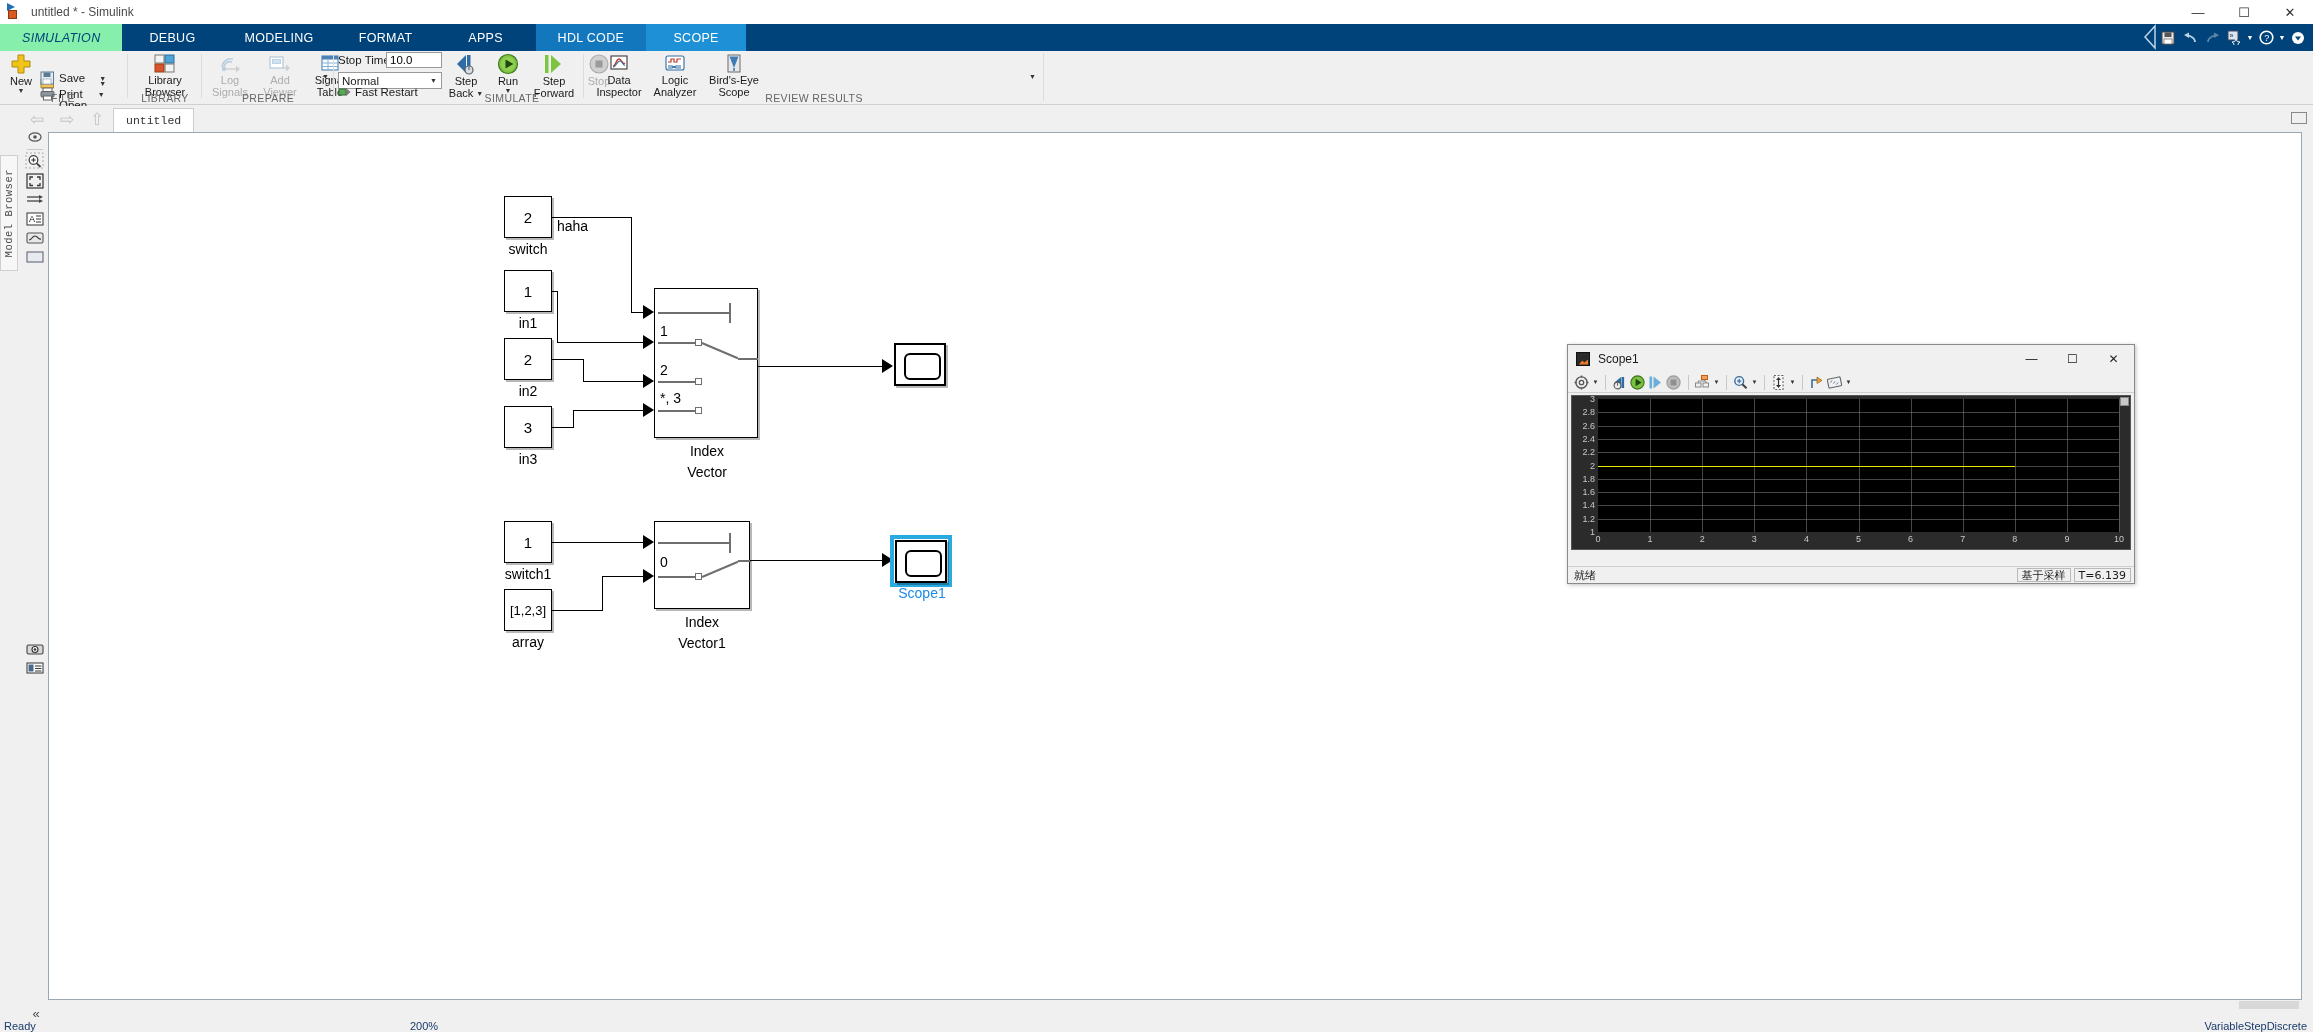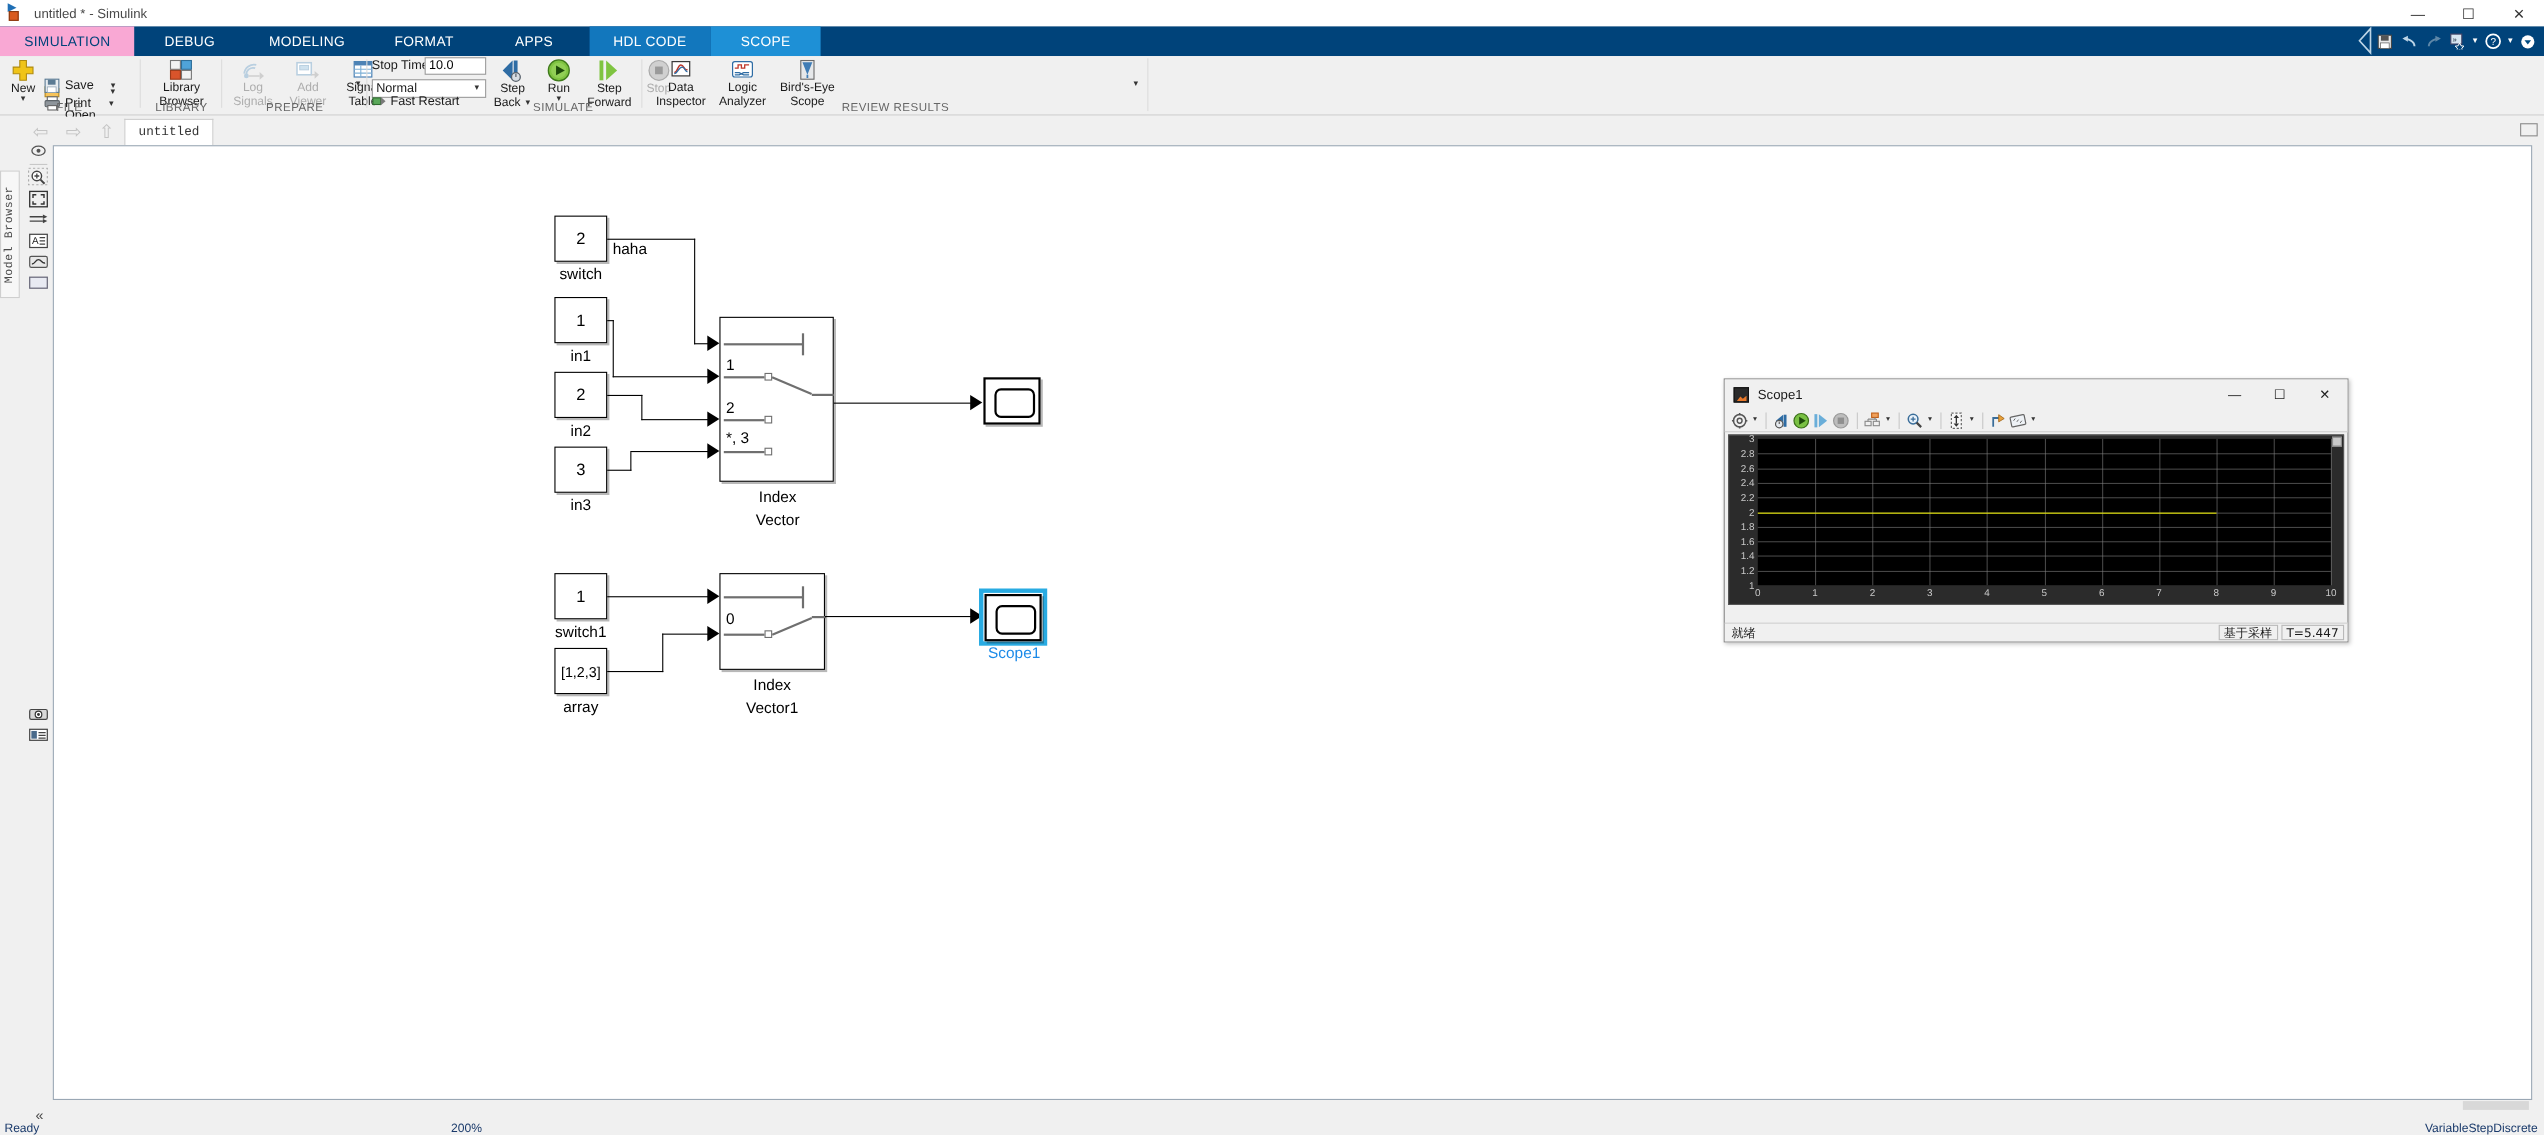--- a/index.html
+++ b/index.html
@@ -28,21 +28,21 @@
   .winbtn { width:46px; height:24px; display:flex; align-items:center; justify-content:center;
     font-size:13px; color:#333; }
 
   
   .ribbontabs {
     position:absolute; left:0; top:24px; width:2313px; height:27px;
     background:#00437a; display:flex; align-items:stretch;
   }
   .rtab { padding:0 22px; display:flex; align-items:center; justify-content:center;
     font-size:12.5px; color:#ffffff; letter-spacing:0.3px; min-width:100px; }
-  .rtab.active { background:#f9a8d4; color:#00437a; }
+  .rtab.active { background:#86efac; color:#00437a;font-style:italic; }
   .rtab.hdl { background:#1277bd; }
   .rtab.scope { background:#1e90d6; }
   .qat {
     position:absolute; right:4px; top:24px; height:27px; display:flex; align-items:center;
     padding-left:16px;
   }
   .qat .qarrow { position:absolute; left:0; top:0; width:16px; height:27px; }
   .qat .qitem { width:22px; height:27px; display:flex; align-items:center; justify-content:center;
     font-size:12px; color:#ffffff; }
   .qat .qcaret { width:10px; display:flex; align-items:center; justify-content:center;
@@ -799,21 +799,21 @@
           <div class="ytick" style="top: 13.3px;">2.8</div>
           <div class="ytick" style="top: 0px;">3</div>
           <div class="trace" style="left: 0px; top: 66.5px; width: 416.8px; background: rgb(232, 232, 0);"></div>
         </div>
     </div>
 
     <div class="sw-status">
       <div class="sw-st-left">就绪</div>
       <div class="sw-st-right">
         <div class="sw-st-cell">基于采样</div>
-        <div class="sw-st-cell">T=5.447</div>
+        <div class="sw-st-cell">T=6.139</div>
       </div>
     </div>
   </div>
 
   <div class="bottombar">
     <div class="bb-collapse">«</div>
     <div class="bb-scroll"></div>
     <div class="bb-ready">Ready</div>
     <div class="bb-zoom">200%</div>
     <div class="bb-solver">VariableStepDiscrete</div>

